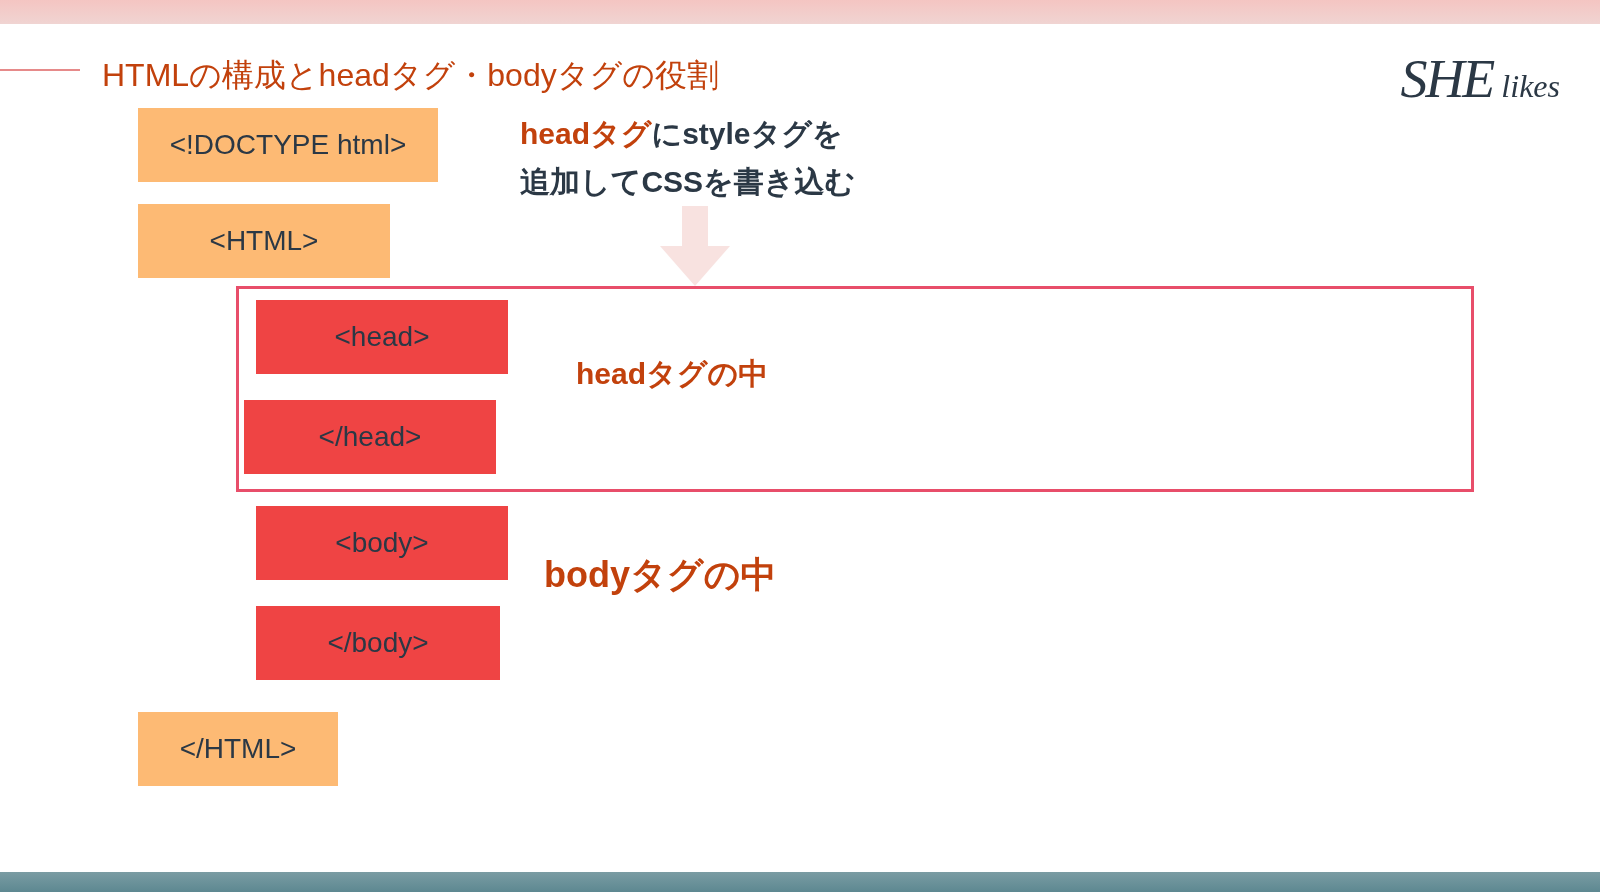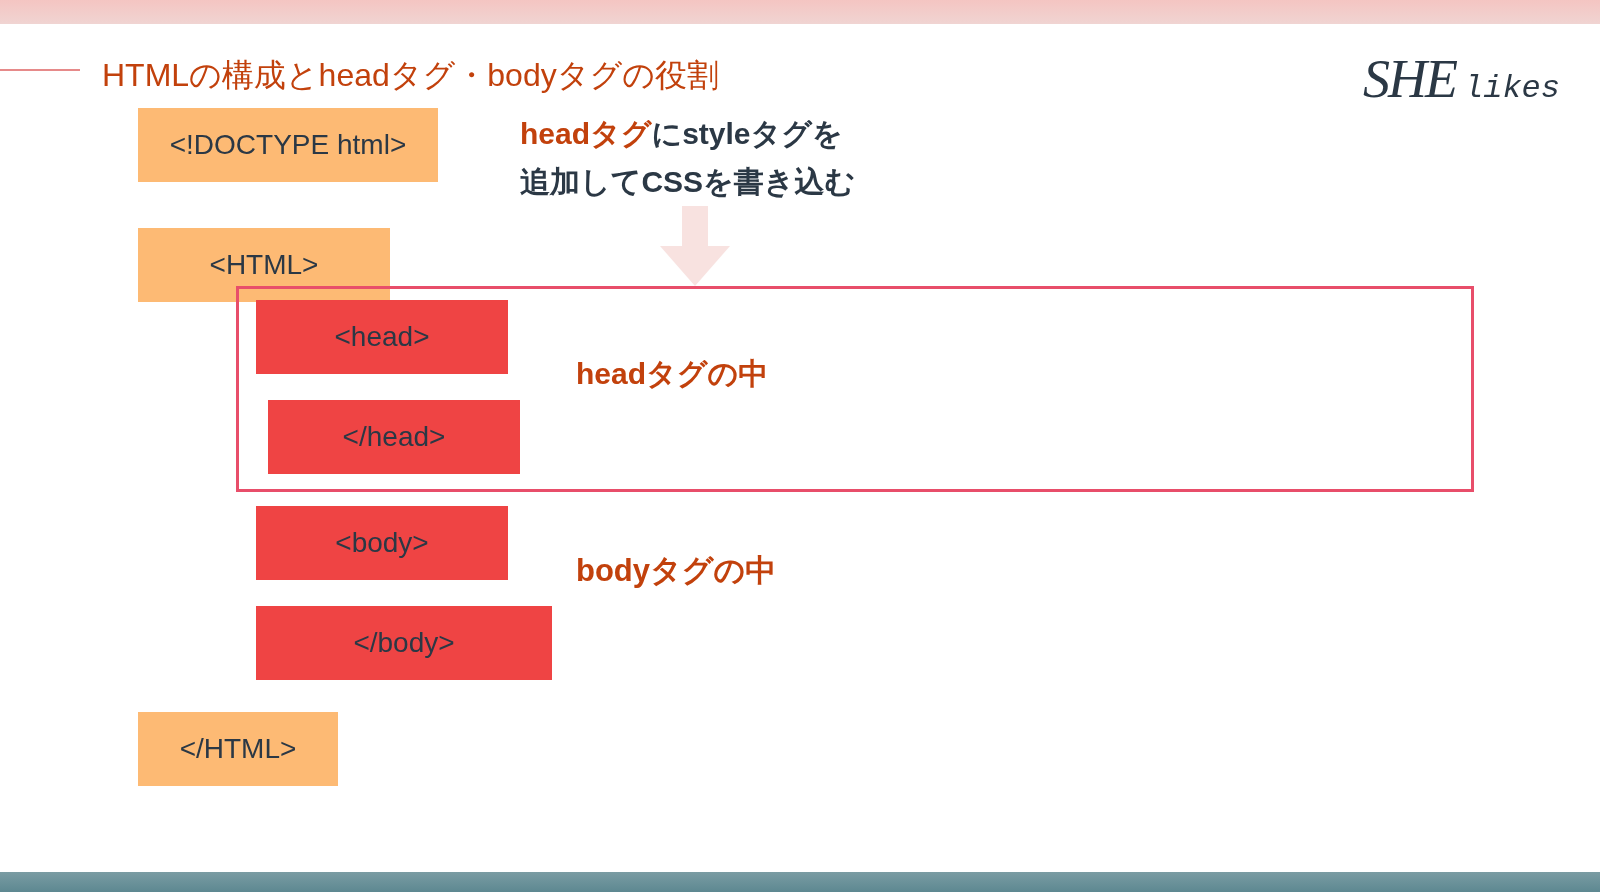--- a/index.html
+++ b/index.html
@@ -50,43 +50,43 @@
       font-size: 32px;
       color: #2b3845;
     }
     .logo-she {
       font-family: "Brush Script MT", cursive;
       font-size: 54px;
       letter-spacing: -2px;
       font-style: italic;
     }
     .logo-likes {
-      font-family: Liberation Mono, monospace;
+      font-family: Liberation Serif, serif;
       font-style: italic;
       margin-left: 8px;
       margin-top: 24px;
     }
     .content { position: absolute; top: 108px; left: 0; right: 0; }
     .tag-box {
       position: absolute;
       background: #fdba74;
       font-size: 28px;
       color: #2b3845;
       display: flex;
       align-items: center;
       justify-content: center;
       font-weight: 500;
     }
     .tag-box.green { background: #ef4444; }
     .doctype-box { top: 0; left: 138px; width: 300px; height: 74px; }
-    .html-open-box { top: 96px; left: 138px; width: 252px; height: 74px; margin-top: 24px; }
+    .html-open-box { top: 96px; left: 138px; width: 252px; height: 74px; }
     .head-open-box { top: 192px; left: 256px; width: 252px; height: 74px; }
-    .head-close-box { top: 292px; left: 268px; width: 252px; height: 74px; }
+    .head-close-box { top: 292px; left: 244px; width: 252px; height: 74px; }
     .body-open-box { top: 398px; left: 256px; width: 252px; height: 74px; }
-    .body-close-box { top: 498px; left: 256px; width: 296px; height: 74px; }
+    .body-close-box { top: 498px; left: 256px; width: 244px; height: 74px; }
     .html-close-box { top: 604px; left: 138px; width: 200px; height: 74px; }
     .highlight-box {
       position: absolute;
       top: 178px;
       left: 236px;
       width: 1238px;
       height: 206px;
       border: 3px solid #e84e6a;
     }
     .callout-top {
@@ -99,22 +99,22 @@
     .callout-head {
       position: absolute;
       top: 242px;
       left: 576px;
       font-size: 30px;
       line-height: 1.6;
     }
     .callout-body {
       position: absolute;
       top: 438px;
-      left: 576px;
-      font-size: 31px;
+      left: 544px;
+      font-size: 36px;
       line-height: 1.6;
     }
     .pink { color: #c2410c; font-weight: 700; }
     .dark { color: #2b3845; font-weight: 600; }
     .arrow {
       position: absolute;
       top: 98px;
       left: 660px;
       width: 70px;
       height: 78px;

